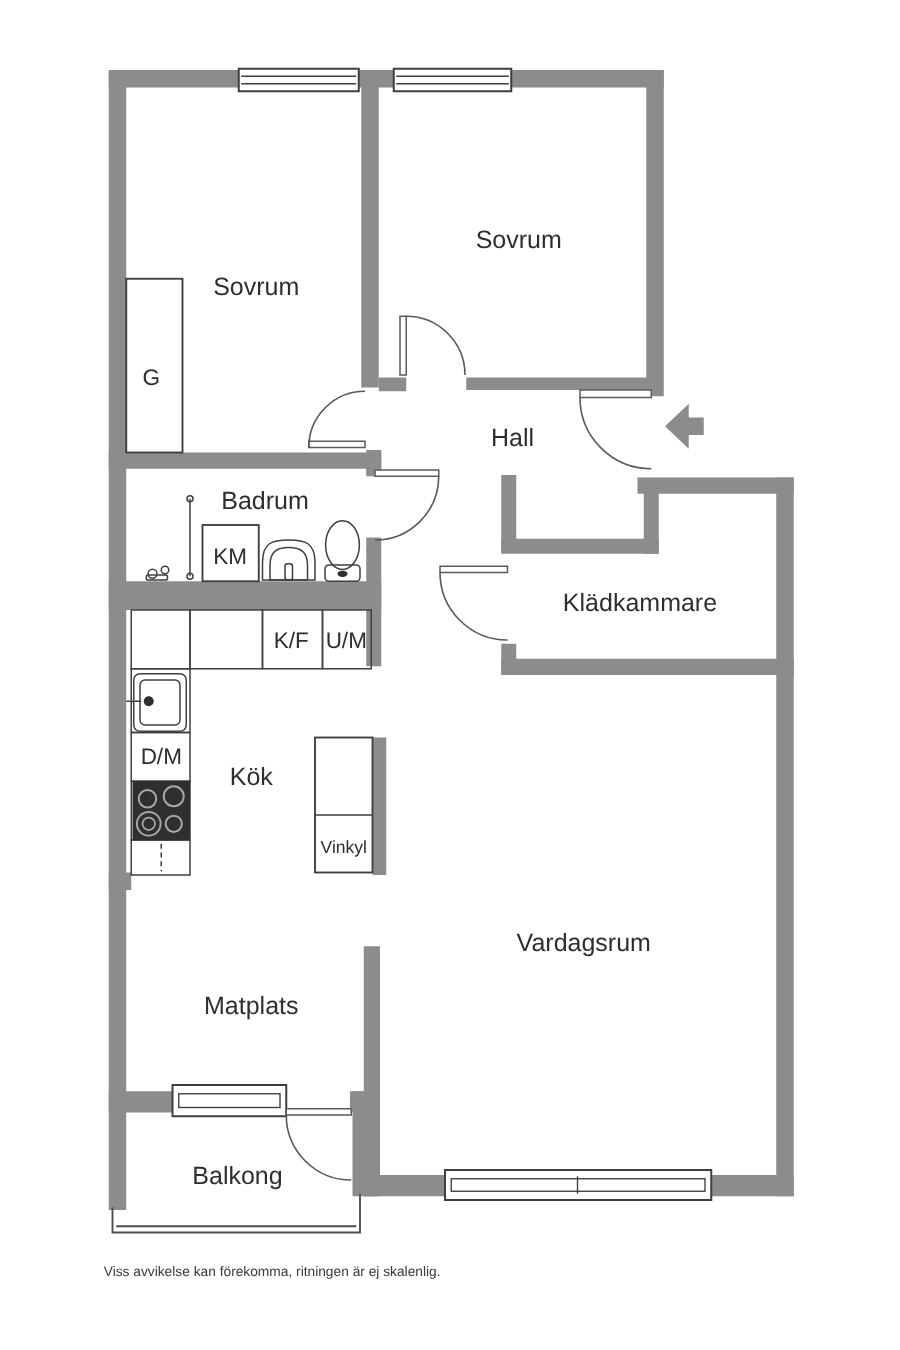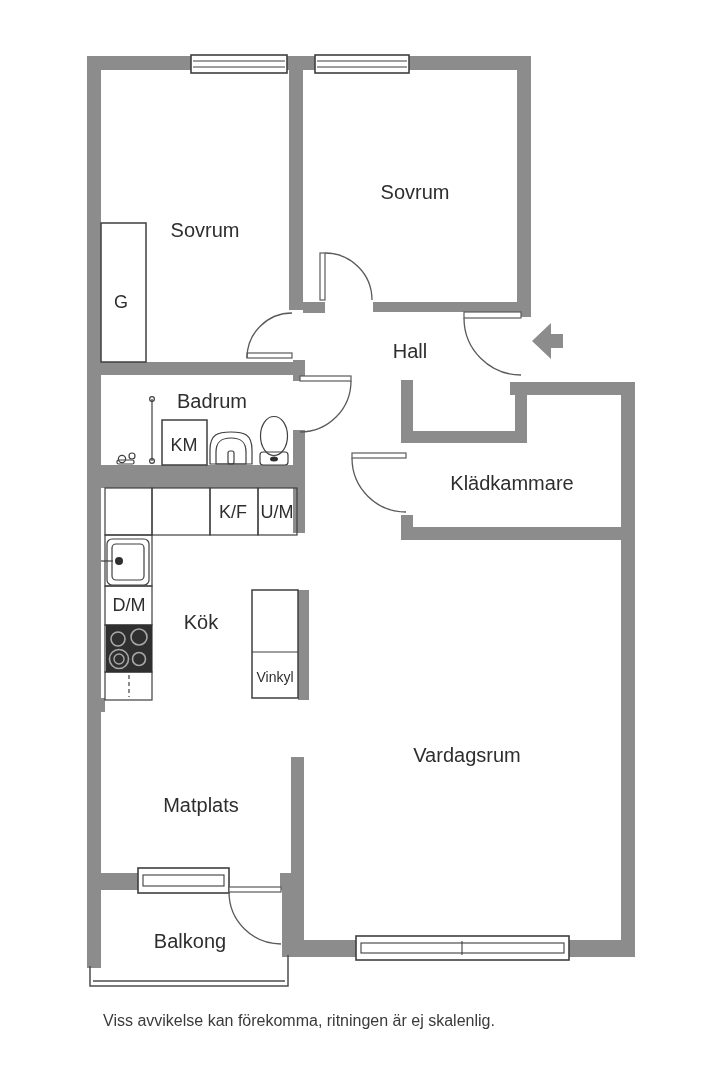--- a/index.html
+++ b/index.html
@@ -11,21 +11,21 @@
   .doorarc{stroke:#5a5a5a;stroke-width:1.3;fill:none;}
   .leaf{fill:#ffffff;stroke:#5a5a5a;stroke-width:1.2;}
   .fixture{stroke:#3f3f3f;stroke-width:1.5;fill:#ffffff;}
   .fixthin{stroke:#3f3f3f;stroke-width:1.2;fill:none;}
   .winframe{fill:#ffffff;stroke:#3f3f3f;stroke-width:1.6;}
   .winline{stroke:#3f3f3f;stroke-width:1.1;fill:none;}
   .roomlabel{fill:var(--text,#2e2e2e);font-size:20px;}
   .smalllabel{fill:var(--text,#2e2e2e);font-size:18px;}
   .tinylabel{fill:var(--text,#2e2e2e);font-size:14px;}
   text{text-anchor:middle;dominant-baseline:central;}
-  .caption{position:absolute;left:103px;top:1012px;font-size:16px;color:#3a3a3a;}
+  .caption{position:absolute;left:83px;top:1012px;font-size:11px;color:#3a3a3a;}
 </style>
 </head>
 <body>
 
 <div class="stage">
 <svg width="720" height="1080" viewBox="0 0 720 1080">
 
   <g>
     <rect class="wall" x="87" y="56" width="444" height="14"></rect>
     <rect class="wall" x="87" y="56" width="14" height="912"></rect>

